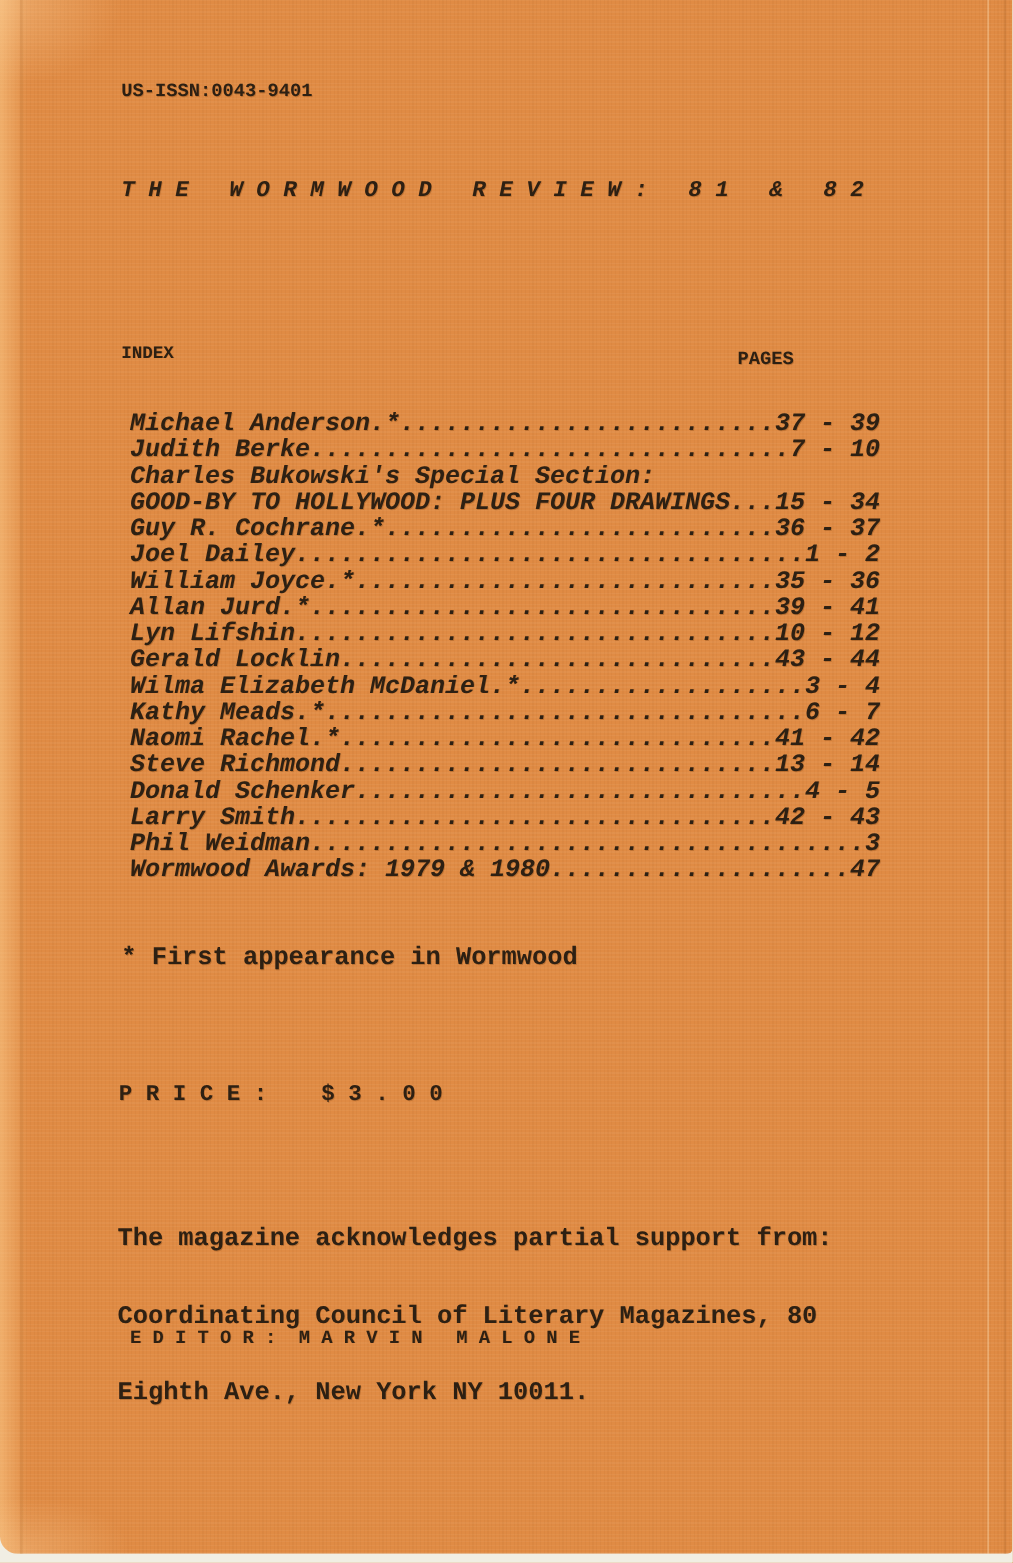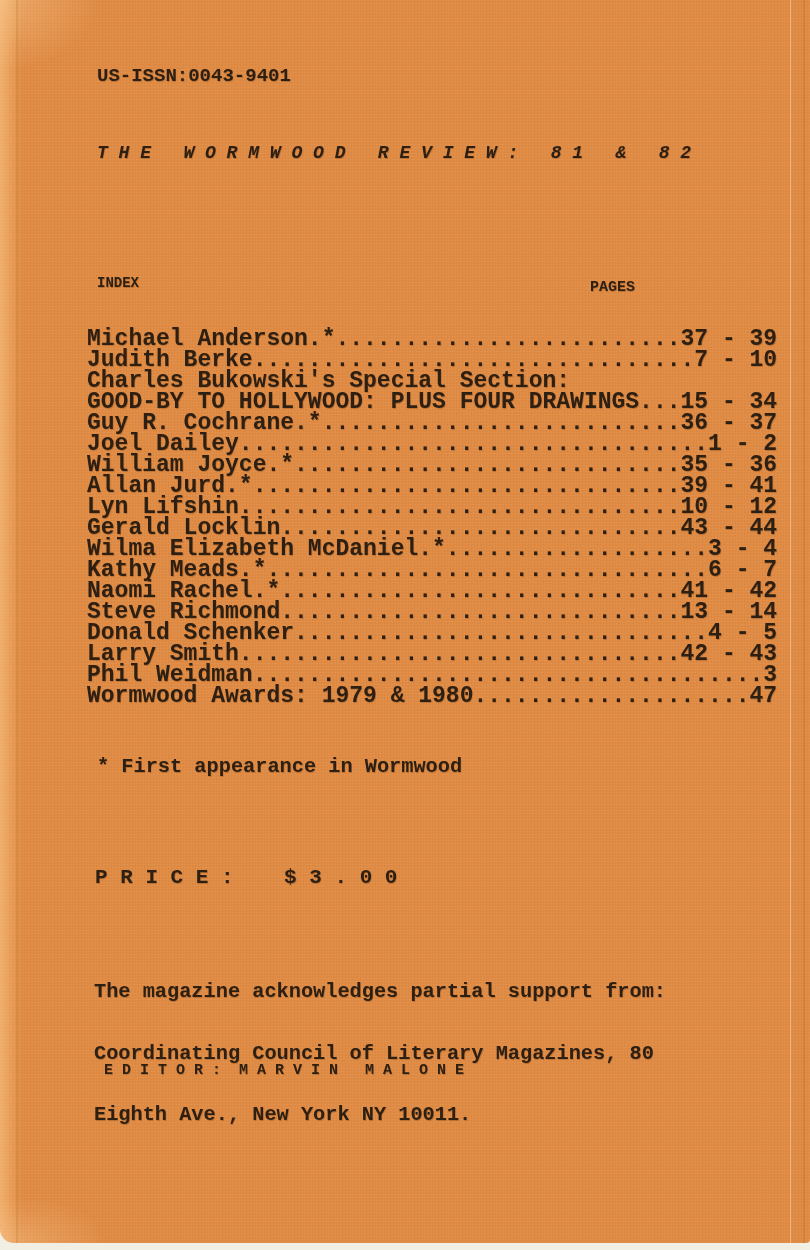--- a/index.html
+++ b/index.html
@@ -47,29 +47,29 @@
     width: 2px;
     background: rgba(150,85,30,0.18);
   }
   .txt {
     position: absolute;
     color: #2d2013;
     font-weight: 700;
     white-space: pre;
     text-shadow: 0.6px 0.6px 0 rgba(100,45,5,0.28);
   }
-  .issn          { left: 97px;  top: 65px;   font-size: 19px; }
+  .issn          { left: 97px;  top: 65px;   font-size: 15px; }
   .title         { left: 97px;  top: 143px;  font-size: 18px; font-style: italic; }
   .index-label   { left: 97px;  top: 275px;  font-size: 14px; }
   .pages-label   { left: 590px; top: 279px;  font-size: 15px; }
-  .index-list    { left: 87px;  top: 329px;  font-size: 23px; line-height: 21px; }
+  .index-list    { left: 104px;  top: 329px;  font-size: 20px; line-height: 21px; font-style: italic; }
   .index-group + .index-group { }
   .index-row     { white-space: pre; }
   .footnote      { left: 97px;  top: 755px;  font-size: 20.3px; }
-  .price         { left: 95px;  top: 866px;  font-size: 21px; }
+  .price         { left: 95px;  top: 866px;  font-size: 18px; }
   .support       { left: 94px;  top: 941px;  font-size: 20.3px; line-height: 20.5px; }
   .cover-credit  { left: 104px; top: 1061px; font-size: 19px; }
   .editor-credit { left: 104px; top: 1062px; font-size: 15px; }
 </style>
 </head>
 <body>
 
 <div class="scan">
   <div class="cover">
     <div class="edge-seam"></div>

